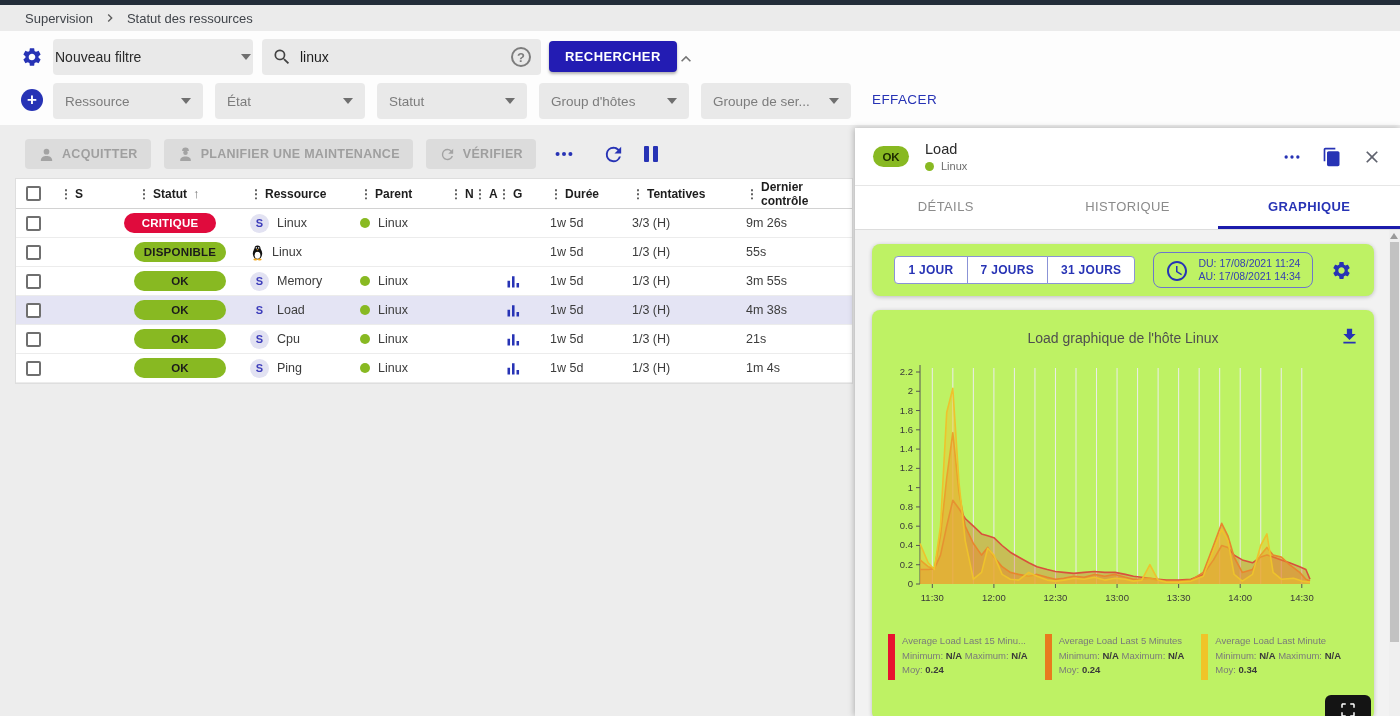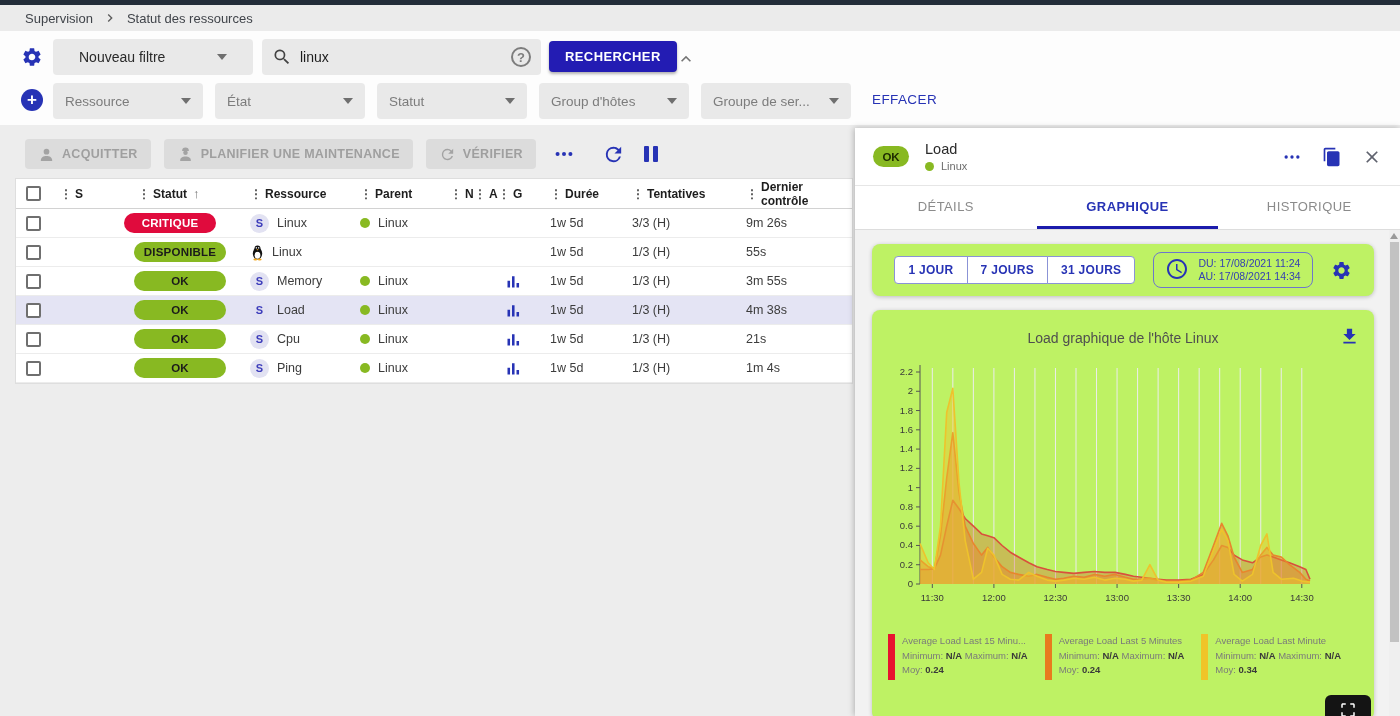--- a/index.html
+++ b/index.html
@@ -6,21 +6,21 @@
   html,body { width:1400px; height:716px; background:#ededed; font-family:"Liberation Sans",sans-serif; }
   #app { position:relative; width:1400px; height:716px; overflow:hidden; background:#ededed; }
 
   .topstrip { position:absolute; top:0; left:0; width:100%; height:5px; background:#232d39; }
   .breadcrumb { position:absolute; top:5px; left:0; width:100%; height:26px; background:#ebebeb;
     display:flex; align-items:center; padding-left:25px; gap:9px; font-size:13px; color:#40444a; }
 
   .filterbar { position:absolute; top:31px; left:0; width:100%; height:94px; background:#fdfdfd; }
   .gbox { position:absolute; background:#e9e9e9; border-radius:4px; height:36px; display:flex; align-items:center; }
   .caret { width:0; height:0; border-left:5px solid transparent; border-right:5px solid transparent; border-top:6px solid #6f6f6f; }
-  .preset { left:53px; top:8px; width:200px; padding:0 26px; justify-content:space-between; font-size:14px; color:#2a2a2a; cursor:pointer; }
+  .preset { left:53px; top:8px; width:200px; padding:0 2px; justify-content:space-between; font-size:14px; color:#2a2a2a; cursor:pointer; }
   .searchbox { left:262px; top:8px; width:279px; padding:0 10px; gap:8px; }
   .searchbox input { border:none; background:transparent; outline:none; font-size:14px; color:#1d1d1d; width:180px; font-family:"Liberation Sans",sans-serif; }
   .help { width:20px; height:20px; border:2px solid #7d7d7d; border-radius:50%; color:#7d7d7d;
     font-size:13px; font-weight:bold; display:flex; align-items:center; justify-content:center; }
   .searchbtn { position:absolute; left:549px; top:10px; height:31px; background:var(--primary-btn);
     color:#fff; border:none; border-radius:4px; font-size:13px; font-weight:bold; letter-spacing:.4px;
     padding:0 16px; cursor:pointer; box-shadow:0 2px 3px rgba(0,0,0,.3); font-family:"Liberation Sans",sans-serif; }
   .collapse-caret { position:absolute; left:676px; top:18px; }
   .pluscircle { position:absolute; left:21px; top:58px; width:22px; height:22px; border-radius:50%;
     background:var(--accent); color:#fff; font-size:17px; font-weight:bold; display:flex; align-items:center; justify-content:center; }
@@ -67,21 +67,21 @@
   .pbody { position:relative; height:486px; padding:14px 26px 0 17px; overflow:hidden; }
 
   .card { background:#bef264; border-radius:8px; box-shadow:0 1px 4px rgba(0,0,0,.22); }
   .rangecard { height:52px; display:flex; align-items:center; justify-content:center; gap:18px; }
   .btngroup { display:flex; }
   .rbtn { border:1px solid #8b93d6; background:#fff; color:var(--accent); font-size:12px; font-weight:bold;
     letter-spacing:.3px; padding:6px 13px; cursor:pointer; font-family:"Liberation Sans",sans-serif; }
   .rbtn + .rbtn { margin-left:-1px; }
   .rbtn:first-child { border-radius:4px 0 0 4px; }
   .rbtn:last-child { border-radius:0 4px 4px 0; }
-  .datebox { border:1px solid #6d77cc; border-radius:8px; display:flex; align-items:flex-start; gap:9px; padding:4px 11px; cursor:pointer; }
+  .datebox { border:1px solid #6d77cc; border-radius:8px; display:flex; align-items:flex-end; gap:9px; padding:4px 11px; cursor:pointer; }
   .datebox .dl { font-size:10.5px; color:#3440b2; line-height:13px; white-space:nowrap; }
 
   .chartcard { margin-top:14px; padding:12px 14px 40px 14px; position:relative; }
   .ctitle { text-align:center; font-size:14px; color:#4f4f4f; margin-top:8px; }
   .dl-icon { position:absolute; right:14px; top:16px; cursor:pointer; }
   #chart-svg { display:block; margin:16px auto 0 auto; }
   #legend { display:flex; margin:10px 2px 0 2px; }
   .litem { display:flex; gap:7px; flex:1; }
   .lbar { width:7px; height:46px; flex:none; }
   .ltext { font-size:9.5px; color:#7a7a7a; line-height:14.5px; white-space:nowrap; }
@@ -470,22 +470,22 @@
         <span style="display:flex">
           <svg width="20" height="20" viewBox="0 0 24 24">
               <path fill="#5f626e" d="M19 6.41 17.59 5 12 10.59 6.41 5 5 6.41 10.59 12 5 17.59 6.41 19 12 13.41 17.59 19 19 17.59 13.41 12z"></path>
             </svg>
         </span>
       </div>
     </div>
 
     <div class="tabs" id="panel-tabs">
         <div class="tab">DÉTAILS</div>
+        <div class="tab">HISTORIQUE</div>
         <div class="tab active">GRAPHIQUE</div>
-        <div class="tab">HISTORIQUE</div>
       </div>
 
     <div class="pbody">
       <div class="card rangecard">
         <div class="btngroup" id="range-buttons">
             <button class="rbtn">1 JOUR</button>
             <button class="rbtn">7 JOURS</button>
             <button class="rbtn">31 JOURS</button>
           </div>
         <div class="datebox">

